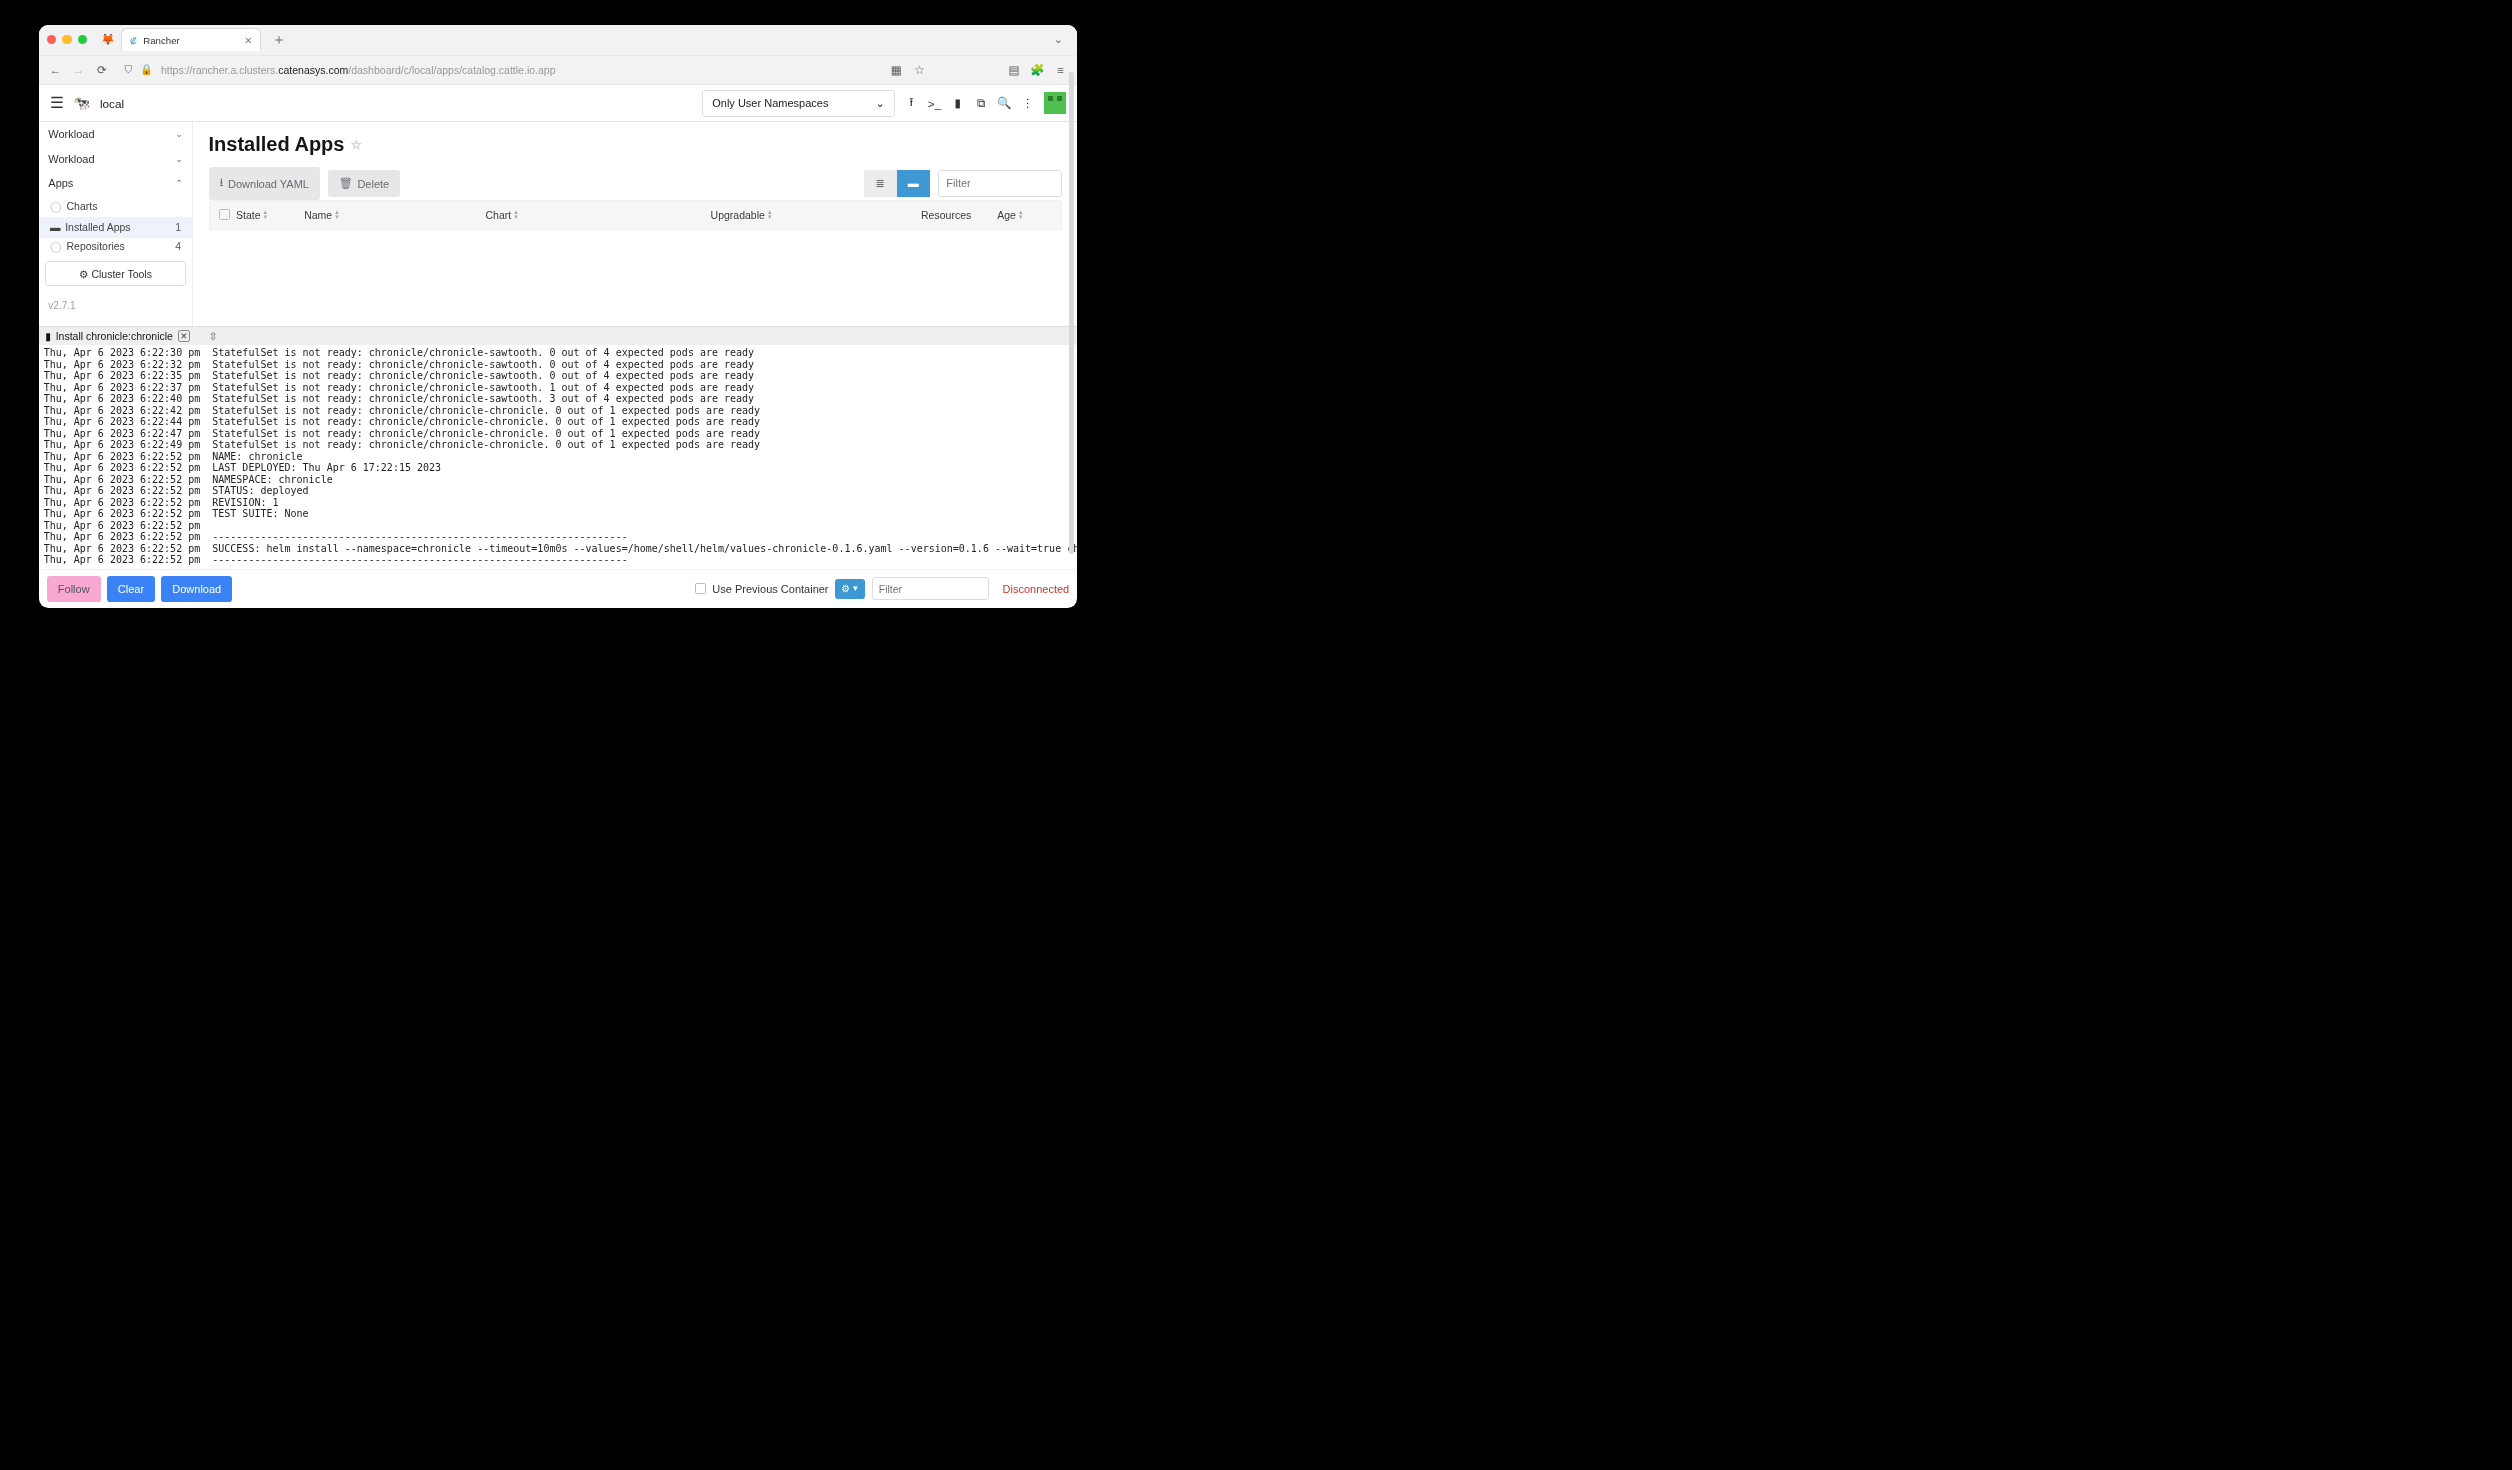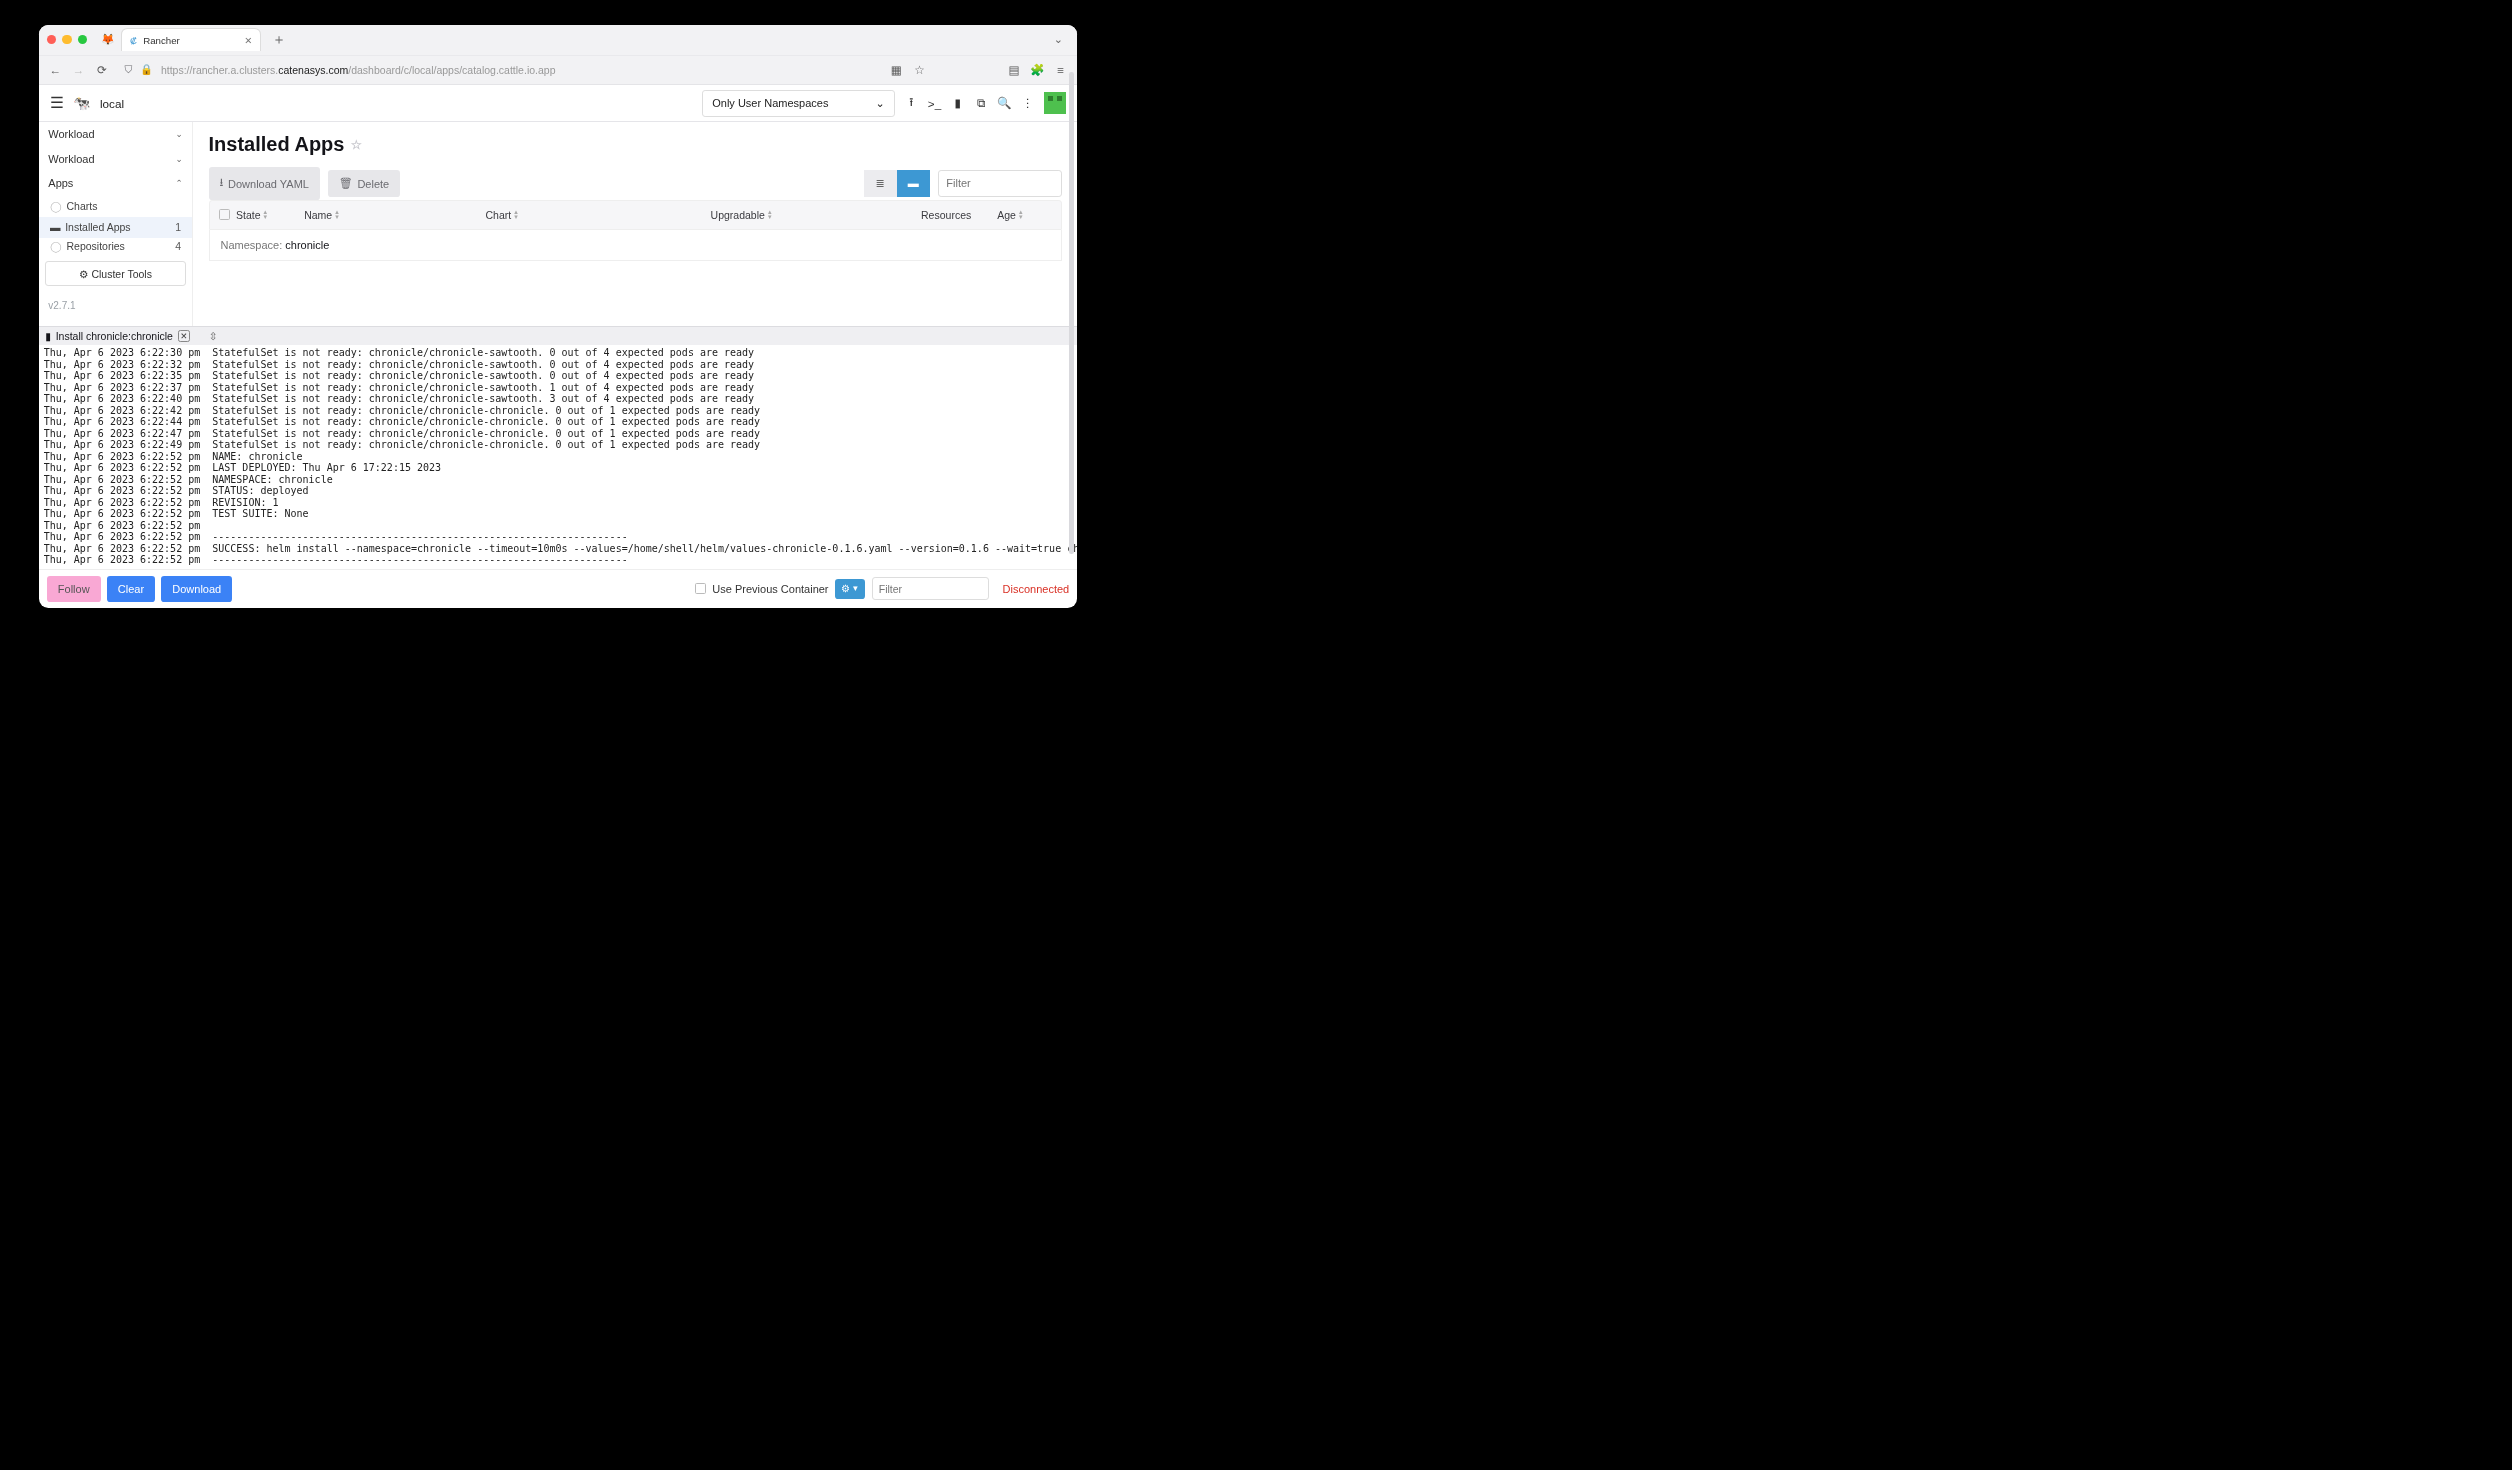--- a/index.html
+++ b/index.html
@@ -214,23 +214,20 @@
             <span>Upgradable</span>
             <span class="sort">▴<br>▾</span>
           </div>
         <div class="th res">
             <span>Resources</span>
           </div>
         <div class="th age">
             <span>Age</span>
             <span class="sort">▴<br>▾</span>
           </div>
-      </div>
-      <div class="nsrow">
-        <span class="lbl">Namespace: </span><span>chronicle</span>
       </div>
     </div>
   </div>
 
   <div class="logpanel">
     <div class="loghead">
       <span>▮</span>
       <span>Install chronicle:chronicle</span>
       <span class="closebox">✕</span>
       <span style="width:9.3px"></span>

